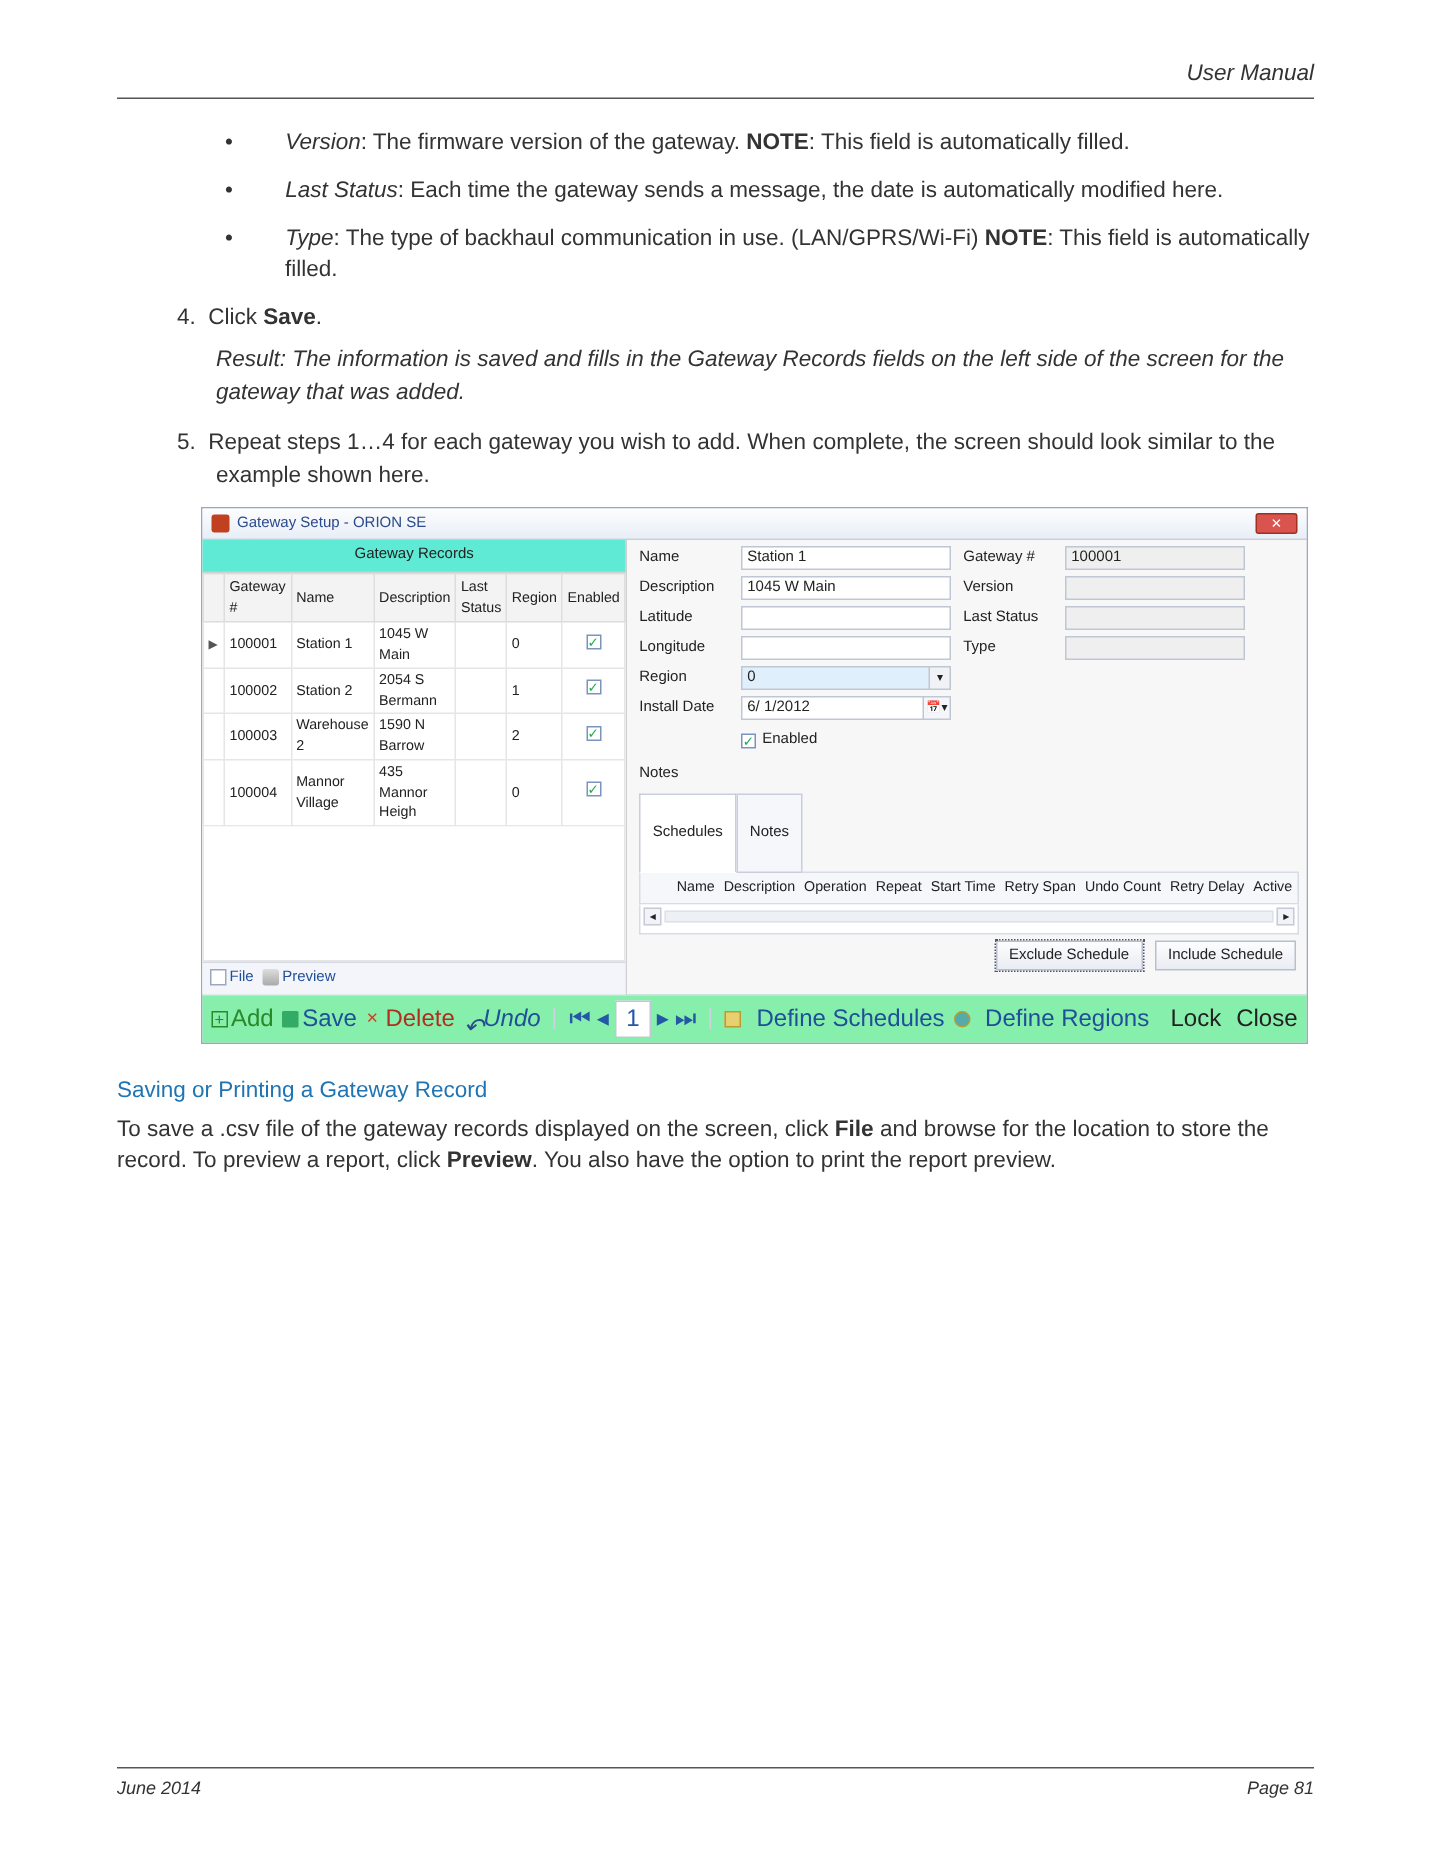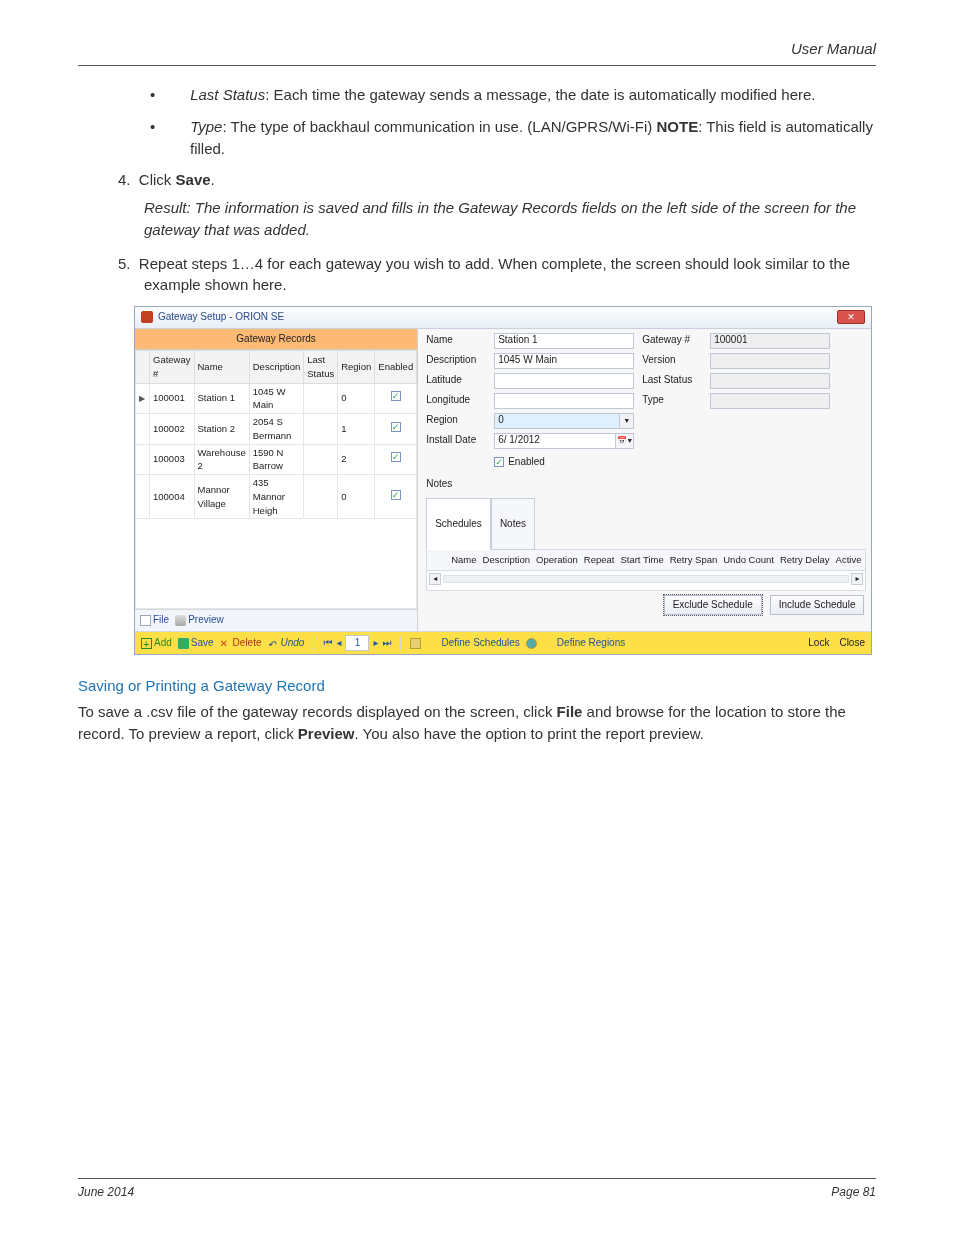--- a/index.html
+++ b/index.html
@@ -43,21 +43,21 @@
     display: flex; align-items: center; justify-content: space-between;
     padding: 3px 6px;
     background: linear-gradient(#fdfdfe,#e8eef7);
     border-bottom: 1px solid #c8d0df;
   }
   .titlebar .left { display:flex; align-items:center; gap:5px; color:#2a4a8a; }
   .titlebar .wicn { width:12px; height:12px; background:#c04020; border-radius:2px; }
   .closebtn { width:28px; height:14px; background:#d9534f; border:1px solid #a03020; border-radius:2px; display:flex; align-items:center; justify-content:center; color:#fff; font-size:9px; line-height:1;}
   .body-area { display:flex; background:#f7f7f7; }
   .leftpane { width: 335px; border-right:1px solid #d0d0d0; }
-  .gr-header { text-align:center; padding:3px 0; border-bottom:1px solid #d0d0d0; background:#fdba74; }
+  .gr-header { text-align:center; padding:3px 0; border-bottom:1px solid #d0d0d0; background:#5eead4; }
   .gr-table { width:100%; border-collapse:collapse; font-size:9.5px; }
   .gr-table th { background:#f3f3f3; border:1px solid #ddd; padding:2px 3px; font-weight:400; text-align:left; }
   .gr-table td { border:1px solid #e6e6e6; padding:1px 3px; background:#fff; }
   .gr-table td.chk { text-align:center; }
   .rowsel { display:inline-block; width:7px; height:9px; }
   .rowsel.on::before { content:"▶"; color:#555; font-size:8px;}
   .chkbox { display:inline-block; width:10px; height:10px; border:1px solid #7a94c0; background:#fff; position:relative;}
   .chkbox.on::after { content:"✓"; font-size:9px; color:#2a5; position:absolute; top:-2px; left:0;}
   .filler { height: 90px; background:#fff; border:1px solid #e6e6e6; border-top:none;}
   .lp-toolbar { display:flex; align-items:center; gap:6px; padding:3px 5px; background:#f3f5fa; border-top:1px solid #d4d8e2; color:#1f4f99;}
@@ -82,45 +82,49 @@
   .sched-head { display:flex; gap:6px; padding:3px 4px; font-size:9.5px; border:1px solid #d7dbe6; background:#f6f7fb; margin-top:-1px;}
   .sched-head span { white-space:nowrap; }
   .sched-body { height:20px; background:#fff; border:1px solid #d7dbe6; border-top:none; position:relative;}
   .scroll-left,.scroll-right{ position:absolute; top:2px; width:12px; height:12px; border:1px solid #c7cbd6; background:#f1f3f8; font-size:8px; display:flex; align-items:center; justify-content:center;}
   .scroll-left{left:2px;} .scroll-right{right:2px;}
   .sched-scrollbar{ position:absolute; left:16px; right:16px; top:4px; height:8px; background:#edf0f5; border:1px solid #dde1ea;}
   .sched-actions { display:flex; justify-content:flex-end; gap:8px; padding:4px 2px 2px 2px;}
   .btn { border:1px solid #b7bfcf; background:linear-gradient(#fdfdfe,#e9ecf2); padding:2px 8px; font-size:10px; }
   .btn.sel { outline:1px dotted #556;}
 
-  .bottombar { display:flex; align-items:center; gap:6px; padding:3px 6px; background:#fde047; border-top:1px solid #d4d8e2; font-size:10px;}
+  .bottombar { display:flex; align-items:center; gap:6px; padding:3px 6px; background:#86efac; border-top:1px solid #d4d8e2; font-size:16px;}
   .bb-ic { width:11px; height:11px; display:inline-block; vertical-align:middle; margin-right:2px;}
   .bb-add{ color:#2a8a2a;} .bb-add .bb-ic{ border:1px solid #2a8a2a; position:relative;} .bb-add .bb-ic::before{content:"+";position:absolute;top:-2px;left:1px;color:#2a8a2a;font-size:11px;}
   .bb-del{ color:#b03020;} .bb-del .bb-ic{ position:relative;} .bb-del .bb-ic::before{content:"✕";color:#d04020;font-size:10px;position:absolute;top:-1px;}
   .bb-save{ color:#1f4f99;} .bb-save .bb-ic{ background:#3a6; border-radius:1px;}
   .bb-undo{ color:#1f4f99;font-style:italic;} .bb-undo .bb-ic::before{content:"↶";color:#2a4a8a;}
   .nav { color:#2458a6; display:flex; align-items:center; gap:4px;}
   .nav .page { background:#fff; border:1px solid #c0c7d4; width:24px; text-align:center;}
   .sep { width:1px; height:14px; background:#cfd5e0; margin:0 3px;}
-  .bb-link { color:#1f4f99; display:flex; align-items:center; gap:20px;}
+  .bb-link { color:#1f4f99; display:flex; align-items:center; gap:10px;}
   .bb-link .ic{ width:11px;height:11px; background:#e8d070; border:1px solid #b79c30;}
   .bb-link .ic.globe{ background:#5aa; border-radius:50%;}
   .bb-right { margin-left:auto; display:flex; align-items:center; gap:10px;}
   .lock-ic{ width:10px;height:10px; background:#d8b030; border-radius:2px;}
 </style>
 </head>
 <body>
 
 <div class="header-row">
   <span>User Manual</span>
 </div>
 <div class="rule"></div>
 
 <div class="content">
 
+  <div class="sub-bullet">
+    <span class="dot">•</span>
+    <em class="field">Version</em><span>: The firmware version of the gateway. </span><strong>NOTE</strong><span>: This field is automatically filled.</span>
+  </div>
 
   <div class="sub-bullet">
     <span class="dot">•</span>
     <em class="field">Last Status</em><span>: Each time the gateway sends a message, the date is automatically modified here.</span>
   </div>
 
   <div class="sub-bullet">
     <span class="dot">•</span>
     <em class="field">Type</em><span>: The type of backhaul communication in use. (LAN/GPRS/Wi-Fi) </span><strong>NOTE</strong><span>: This field is automatically filled.</span>
   </div>

